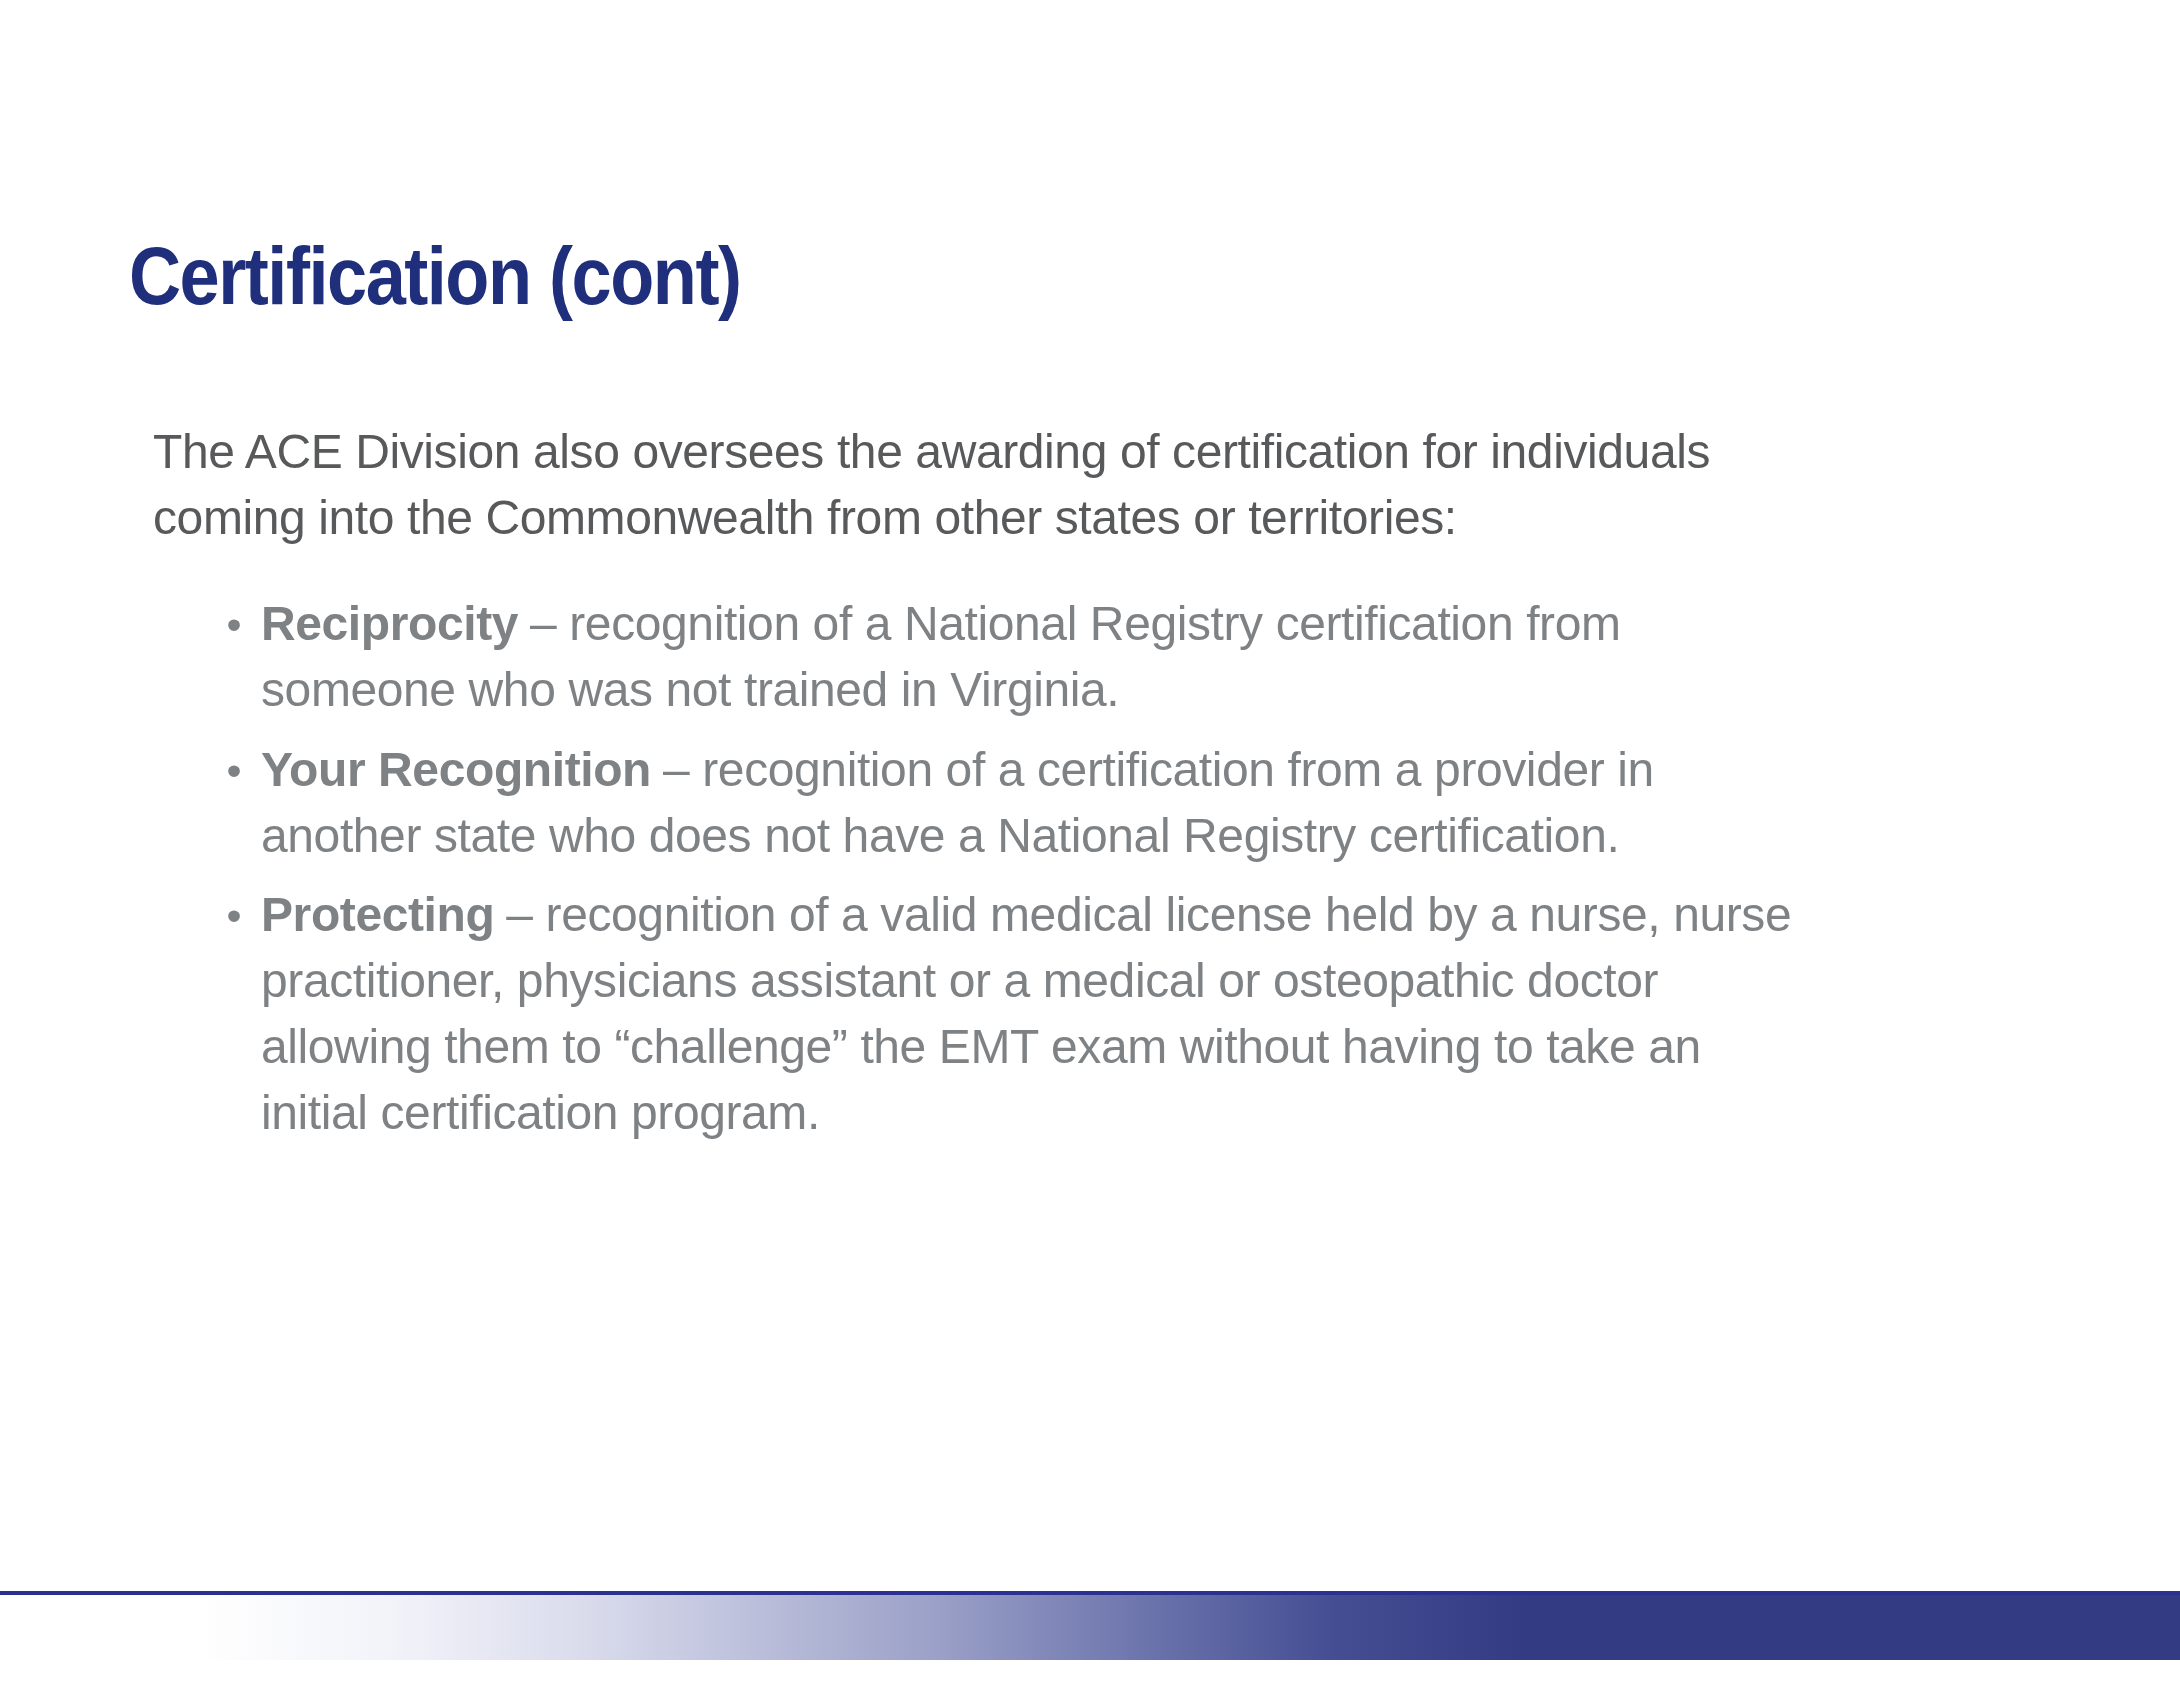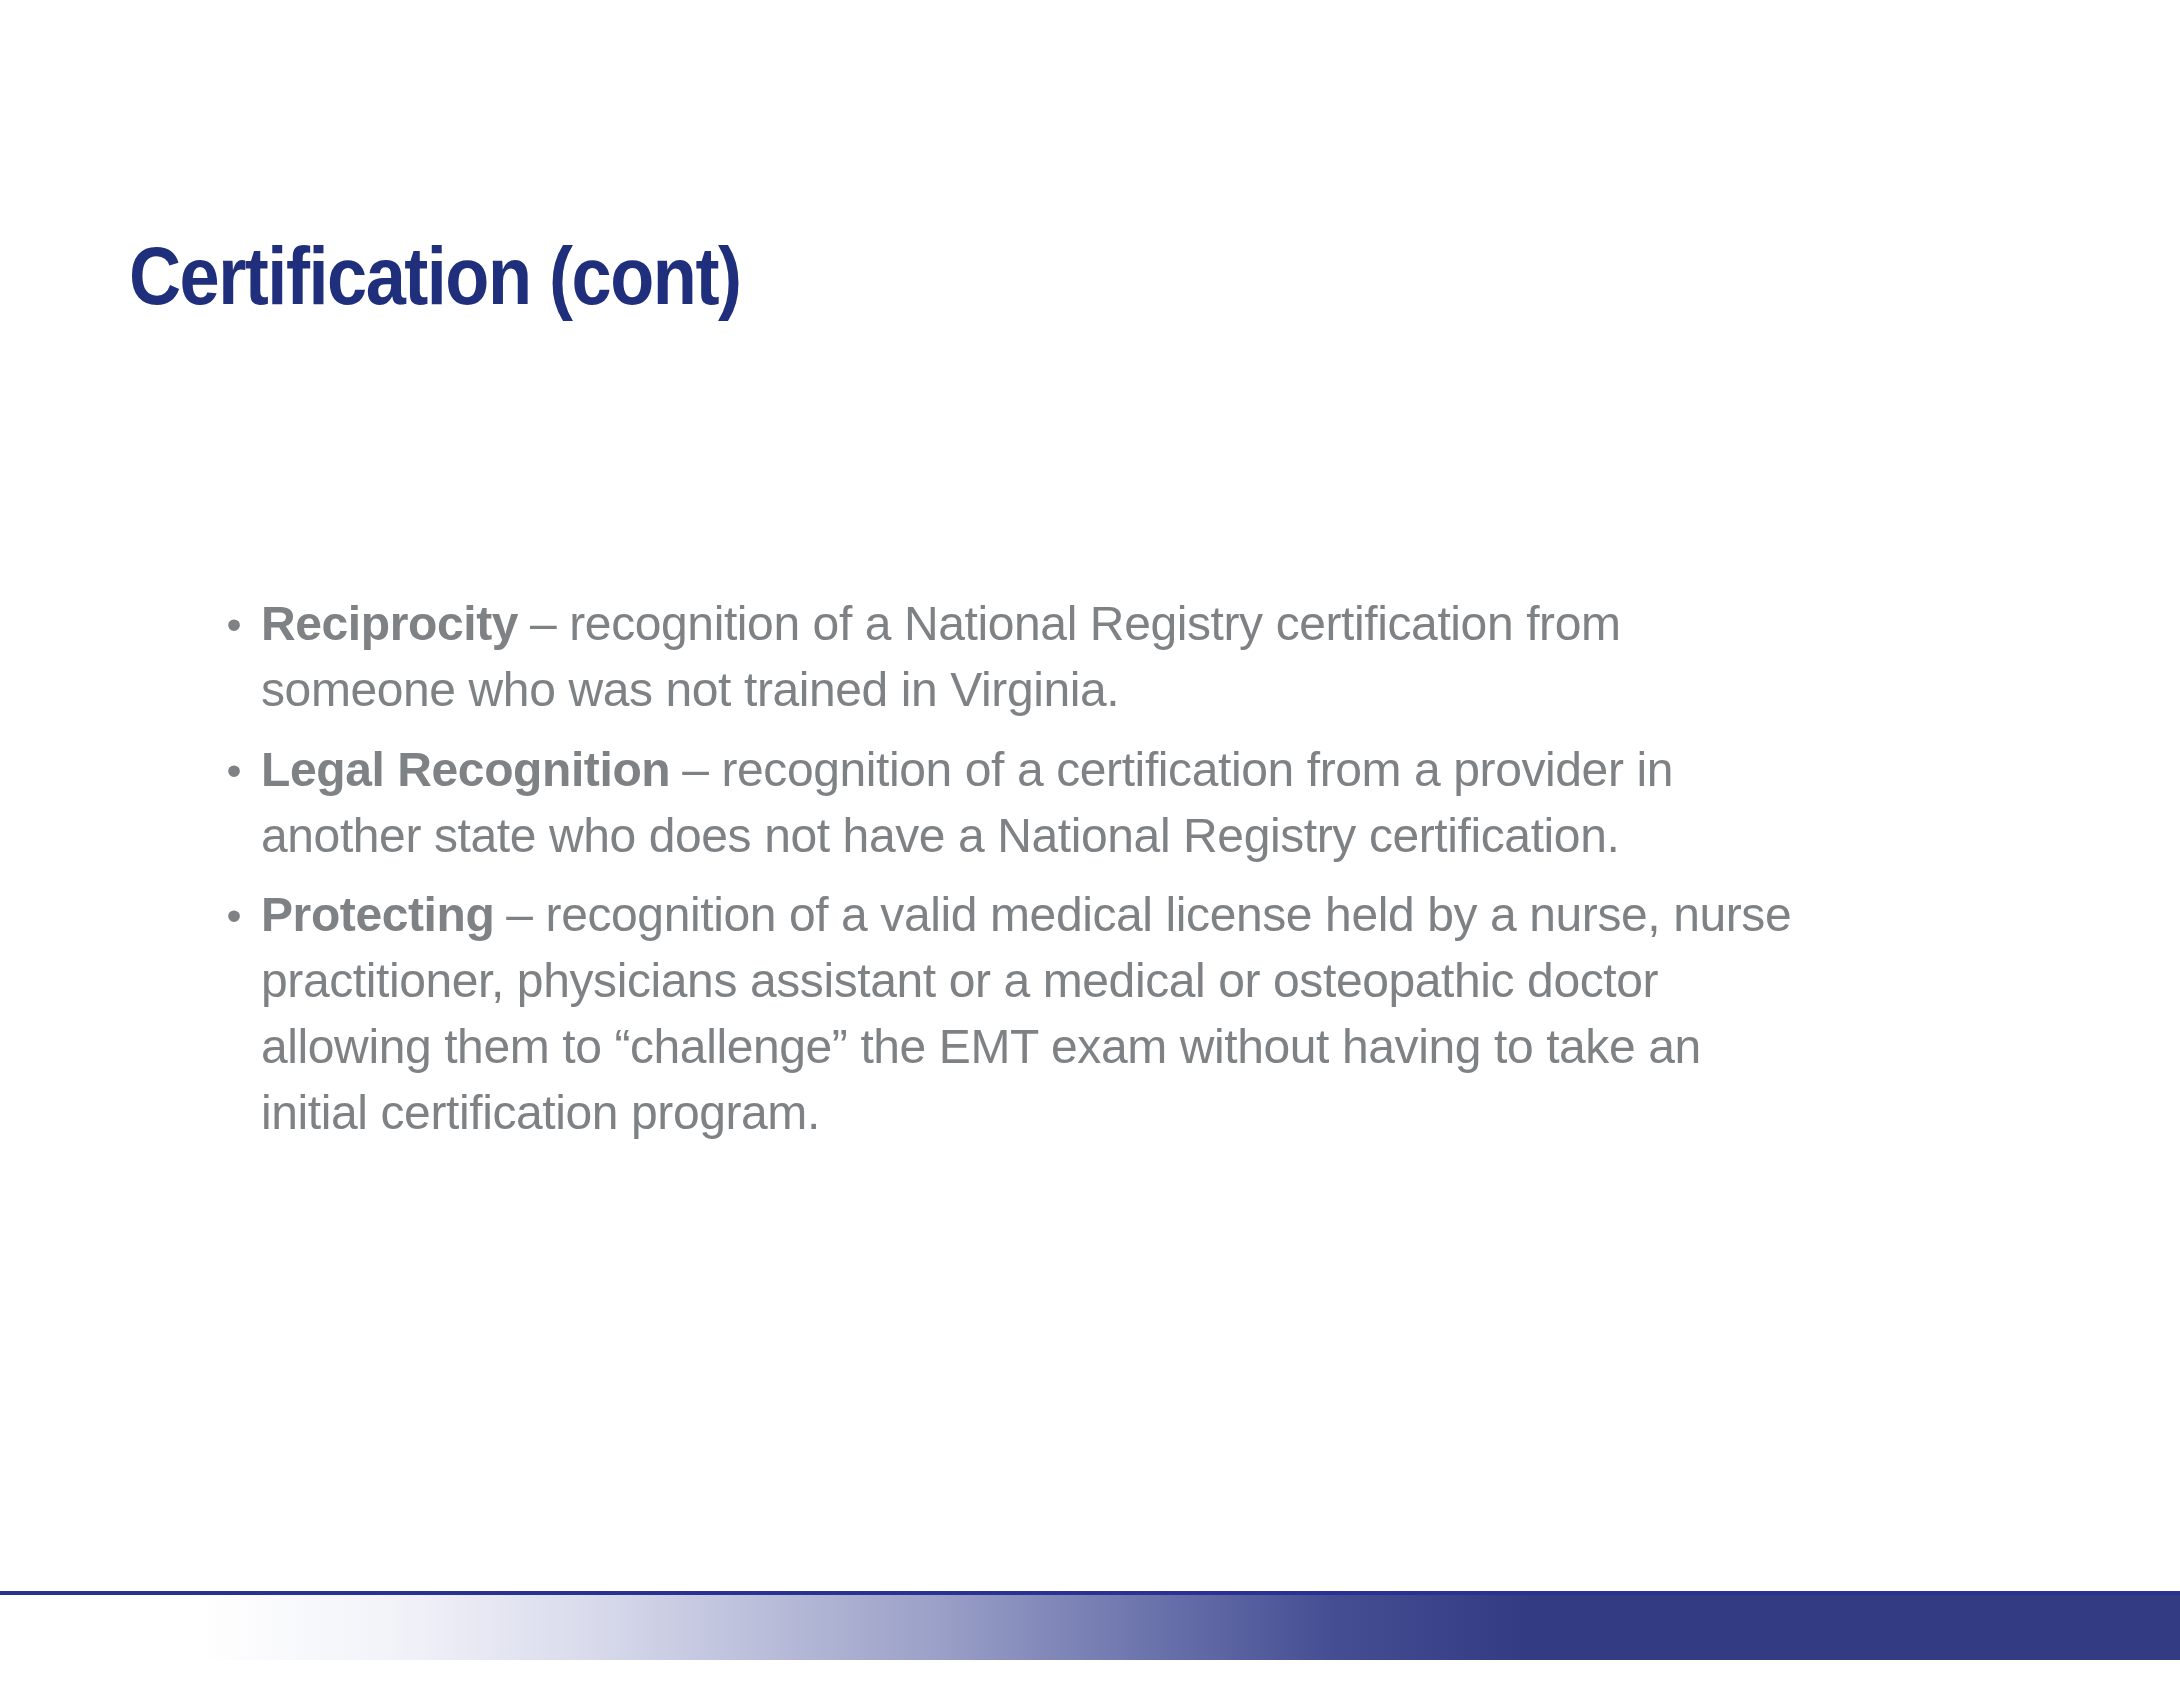--- a/index.html
+++ b/index.html
@@ -61,28 +61,30 @@
         font-size:28px;line-height:1.1;
         transform:scaleX(.78);transform-origin:0 0;white-space:nowrap;}
 </style>
 </head>
 <body>
 
 <div class="slide">
 
   <h1 class="title">Certification (cont)</h1>
 
+  <p class="intro">The ACE Division also oversees the awarding of certification for individuals
+coming into the Commonwealth from other states or territories:</p>
 
   <ul class="bullets">
     <li>
       <span class="marker">•</span><span class="term">Reciprocity</span><span class="desc">– recognition of a National Registry certification from
 someone who was not trained in Virginia.</span>
     </li>
     <li>
-      <span class="marker">•</span><span class="term">Legal Recognition</span><span class="desc">– recognition of a certification from a provider in
+      <span class="marker">•</span><span class="term">Your Recognition</span><span class="desc">– recognition of a certification from a provider in
 another state who does not have a National Registry certification.</span>
     </li>
     <li>
       <span class="marker">•</span><span class="term">Protecting</span><span class="desc">– recognition of a valid medical license held by a nurse, nurse
 practitioner, physicians assistant or a medical or osteopathic doctor
 allowing them to “challenge” the EMT exam without having to take an
 initial certification program.</span>
     </li>
   </ul>
 

